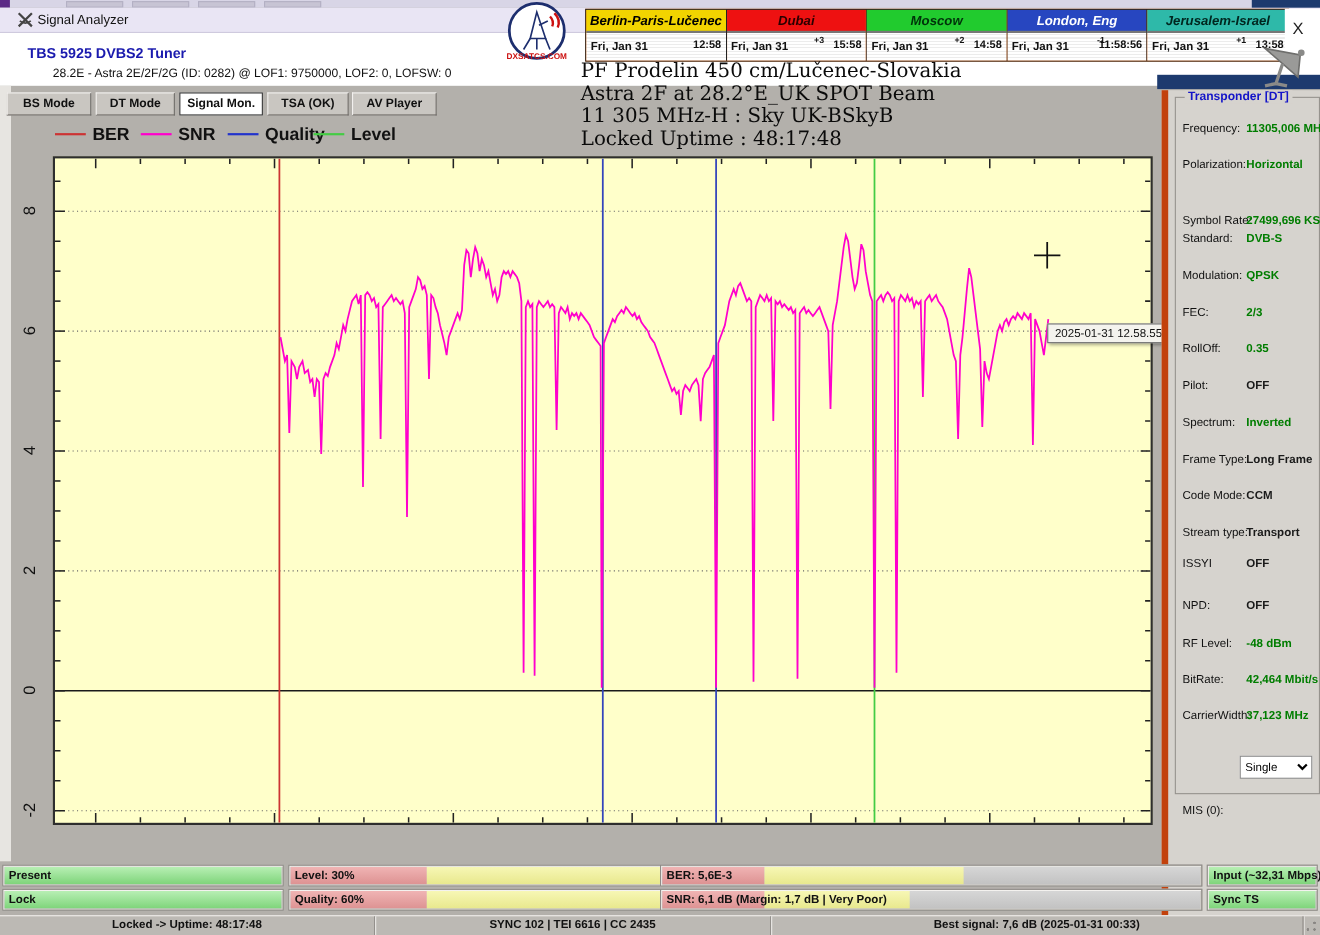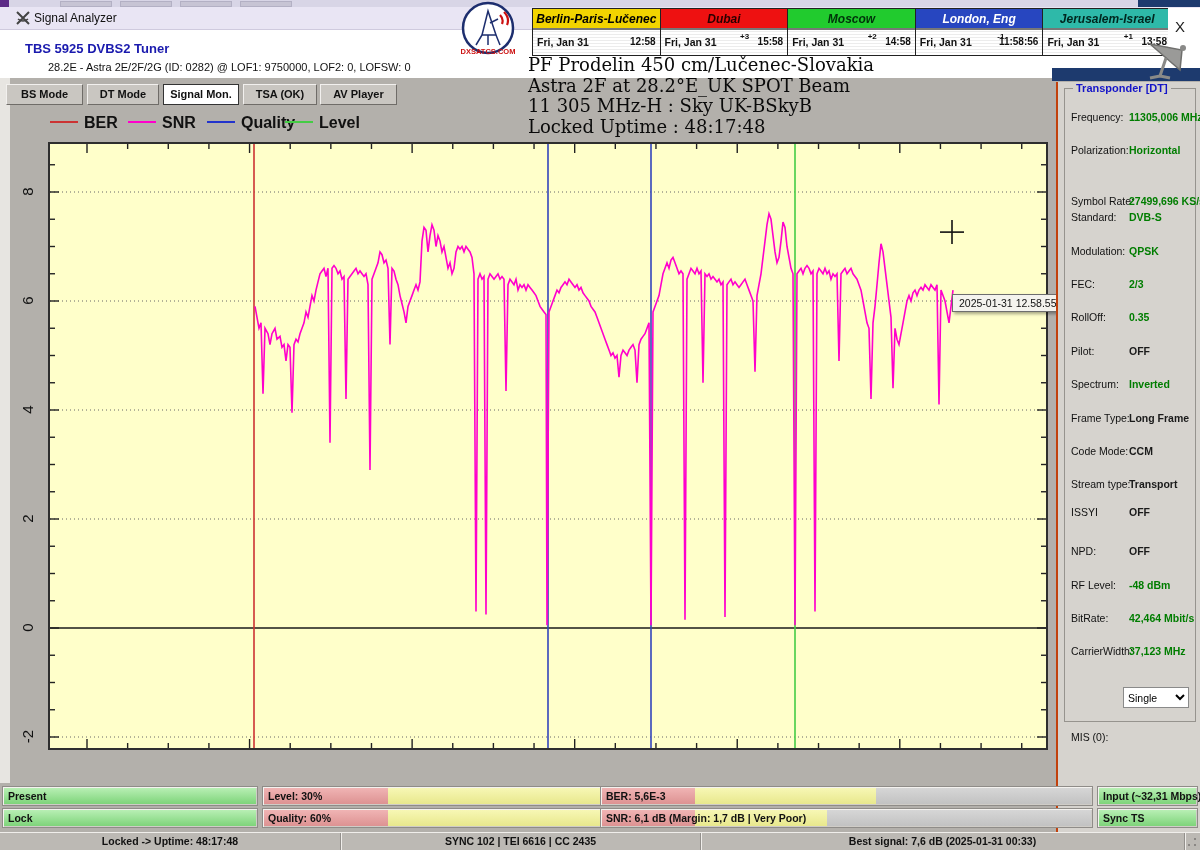--- a/index.html
+++ b/index.html
@@ -50,21 +50,21 @@
   .legend-swatch { position:absolute; top:8px; width:28px; height:2px; }
   .legend-label { position:absolute; left:34px; top:1px; font-size:16px; font-weight:bold; color:#111; }
 
   
   .chart-wrap { position:absolute; left:48px; top:142px; width:1000px; height:608px; background:#ffffca; border:2px solid #2e2e2e; }
   .chart-wrap svg { position:absolute; left:0; top:0; }
   .ylab { position:absolute; width:30px; text-align:center; font-size:15px; color:#111; transform:rotate(-90deg); }
   .tooltip { position:absolute; left:952px; top:294px; background:#f4f3ee; border:1px solid #6e6e6e; box-shadow:2px 2px 3px rgba(0,0,0,.35); font-size:10.5px; color:#111; padding:2px 6px; white-space:nowrap; }
 
   
-  .right-panel { position:absolute; left:1056px; top:82px; width:144px; height:760px; background:#d6d3ce; border-left:2px solid #c2410c; }
+  .right-panel { position:absolute; left:1056px; top:82px; width:144px; height:760px; background:#d6d3ce; border-left:6px solid #c2410c; }
   .groupbox { position:absolute; left:6px; top:6px; width:132px; height:634px; border:1px solid #96938e; }
   .groupbox-title { position:absolute; left:8px; top:-7px; background:#d6d3ce; padding:0 3px; font-size:11px; font-weight:bold; color:#1414c8; }
   .tp-row { position:absolute; left:0; width:100%; height:20px; }
   .tp-label { position:absolute; left:6px; top:0; font-size:10.5px; color:#111; }
   .tp-val { position:absolute; left:64px; top:0; font-size:10.5px; font-weight:bold; white-space:nowrap; }
   .tp-val[data-color="green"] { color:#007d00; }
   .tp-val[data-color="black"] { color:#1a1a1a; }
   .mis-row { position:absolute; left:0; top:598px; width:100%; height:22px; }
   .mis-label { position:absolute; left:6px; top:4px; font-size:10.5px; color:#111;margin-top:40px; }
   .mis-select { position:absolute; left:58px; top:0; width:66px; height:21px; font-size:10.5px; font-family:"Liberation Sans",sans-serif; background:#fff; border:1px solid #8a8a8a; }

